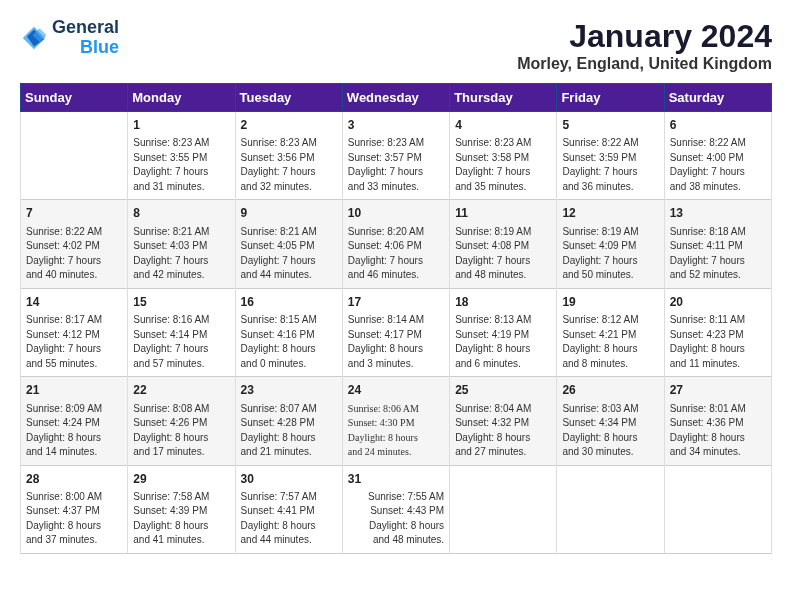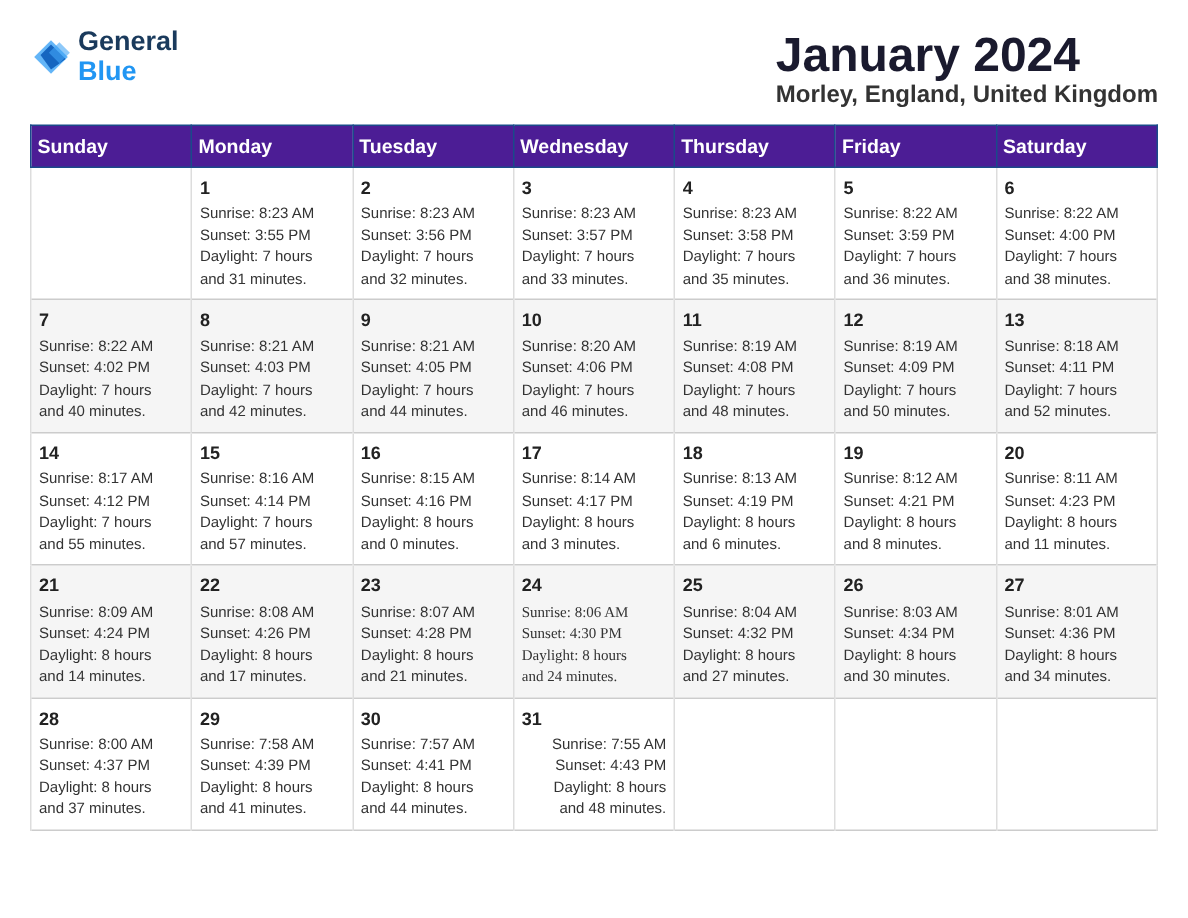--- a/index.html
+++ b/index.html
@@ -30,20 +30,21 @@
       font-weight: bold;
       color: #1a3a5c;
       line-height: 1.1;
     }
     .logo-icon {
       width: 28px;
       height: 28px;
       margin-right: 4px;
     }
     .title-area {
+      text-align: right;
     }
     .month-title {
       font-size: 32px;
       font-weight: bold;
       color: #1a1a2e;
     }
     .location {
       font-size: 16px;
       color: #333;
       font-weight: 600;
@@ -103,21 +104,21 @@
 <div class="page">
   <div class="header">
     <div class="logo">
       <svg class="logo-icon" viewBox="0 0 40 40">
         <polygon points="20,4 36,20 20,36 4,20" fill="#2196F3" opacity="0.7"></polygon>
         <polygon points="20,8 34,22 20,32 10,18" fill="#1565C0"></polygon>
         <polygon points="28,6 38,16 28,26 18,16" fill="#42A5F5" opacity="0.6"></polygon>
       </svg>
       <div class="logo-text">
         <div>General</div>
-        <div style="color:#2196F3;">Blue</div>
+        <div style="color:#2196F3;text-align:right;">Blue</div>
       </div>
     </div>
     <div class="title-area">
       <div class="month-title">January 2024</div>
       <div class="location">Morley, England, United Kingdom</div>
     </div>
   </div>
 
   <table>
     <thead>

